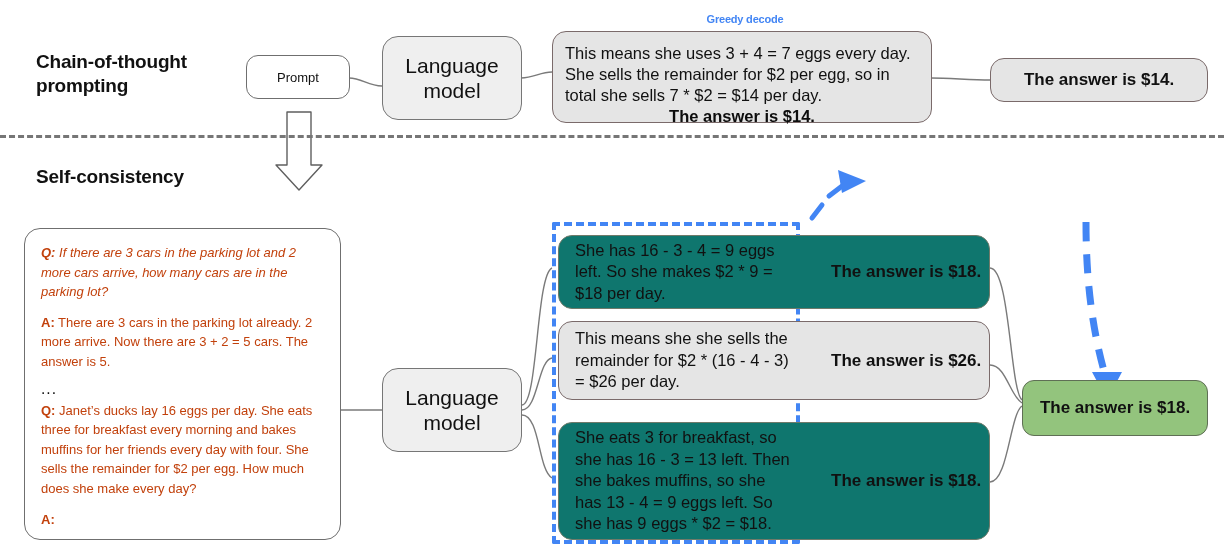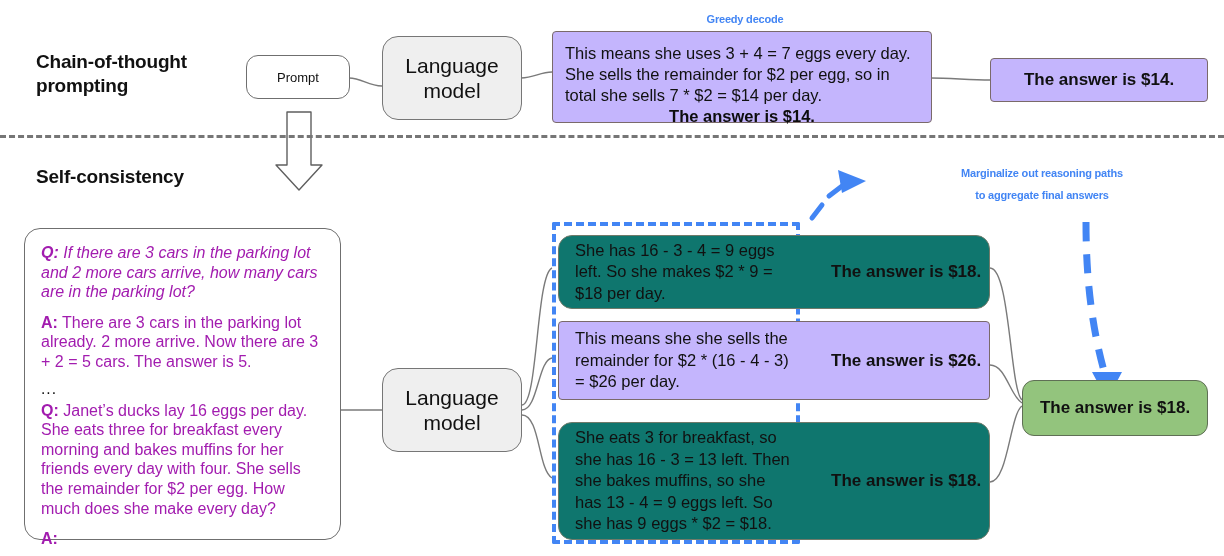--- a/index.html
+++ b/index.html
@@ -39,21 +39,21 @@
   .box{
     border:1.4px solid #6f6f6f;
     border-radius:12px;
     display:flex;
     align-items:center;
     justify-content:center;
     text-align:center;
     background:#ffffff;
   }
   .box.grey{background:#efefef;border-color:#767676;border-radius:16px;}
-  .box.pink{background:#c4b5fd;border-color:#7a6a6a;border-radius:4px;}
+  .box.pink{background:#e5e5e5;border-color:#7a6a6a;border-radius:14px;}
   .box.green{background:#0f766e;border-color:#6f7a6a;border-radius:14px;}
   .box.darkgreen{background:#93c47d;border-color:#5f6f55;border-radius:12px;}
 
   .box-label{font-size:21px;line-height:25px;color:#111;}
   .box-label.small{font-size:13px;}
 
   
   .para{
     display:block;
     text-align:left;
@@ -80,24 +80,24 @@
 
   
   .prompt-card{
     border:1.4px solid #6f6f6f;
     border-radius:16px;
     background:#ffffff;
     padding:14px 16px 12px 16px;
     box-sizing:border-box;
   }
   .p-line{
-    font-size:16px;
+    font-size:13px;
     line-height:19.6px;
     margin:0 0 11px 0;
-    color:#a21caf;
+    color:#c2410c;
   }
   .p-line:last-child{margin-bottom:0;}
   .p-line .q{font-weight:bold;}
   .p-line.italic{font-style:italic;}
   .ell{font-size:15.6px;line-height:12px;margin:0 0 6px 0;letter-spacing:1px;}
 
   
   .divider{
     border-top:3.2px dashed #767676;
     width:1224px;
@@ -173,22 +173,20 @@
 
   <div class="abs box pink" style="left:990px;top:58px;width:218px;height:44px;">
     <span class="answer-text">The answer is $14.</span>
   </div>
 
   <div class="abs divider" style="left:0px;top:135px;"></div>
 
   <div class="abs section-title" style="left:36px;top:165px;width:260px;">Self-consistency</div>
 
 
-  <div class="abs blue-heading" style="left:866px;top:162px;width:352px;">Marginalize out reasoning paths
-to aggregate final answers</div>
 
   <div class="abs prompt-card" style="left:24px;top:228px;width:317px;height:312px;">
     <p class="p-line italic"><span class="q">Q:</span><span> If there are 3 cars in the parking lot and 2 more cars arrive, how many cars are in the parking lot?</span></p>
     <p class="p-line"><span class="q">A:</span><span> There are 3 cars in the parking lot already. 2 more arrive. Now there are 3 + 2 = 5 cars. The answer is 5.</span></p>
     <p class="ell">...</p>
     <p class="p-line"><span class="q">Q:</span><span> Janet’s ducks lay 16 eggs per day. She eats three for breakfast every morning and bakes muffins for her friends every day with four. She sells the remainder for $2 per egg. How much does she make every day?</span></p>
     <p class="p-line"><span class="q">A:</span></p>
   </div>
 
   <div class="abs box grey" style="left:382px;top:368px;width:140px;height:84px;">

